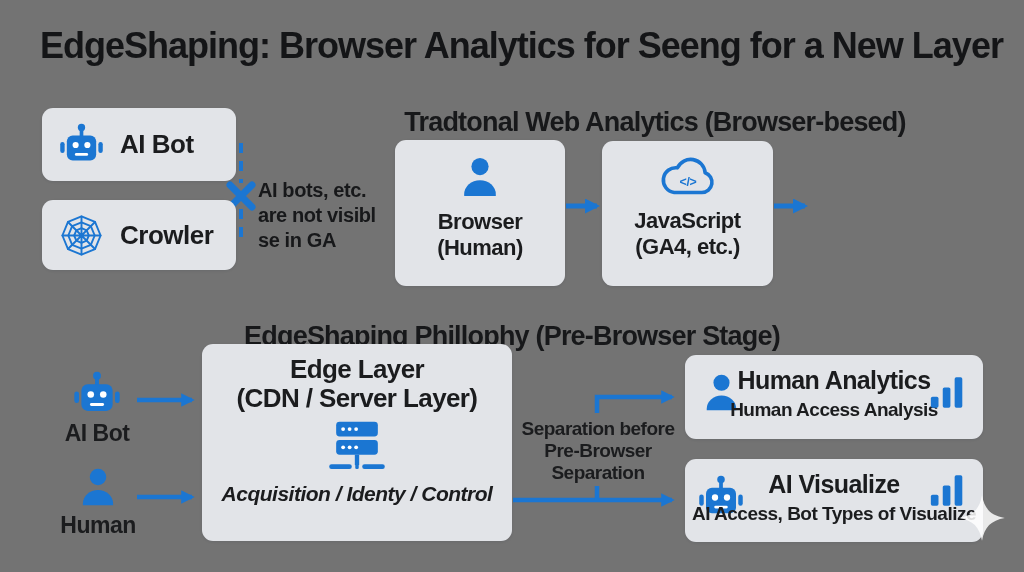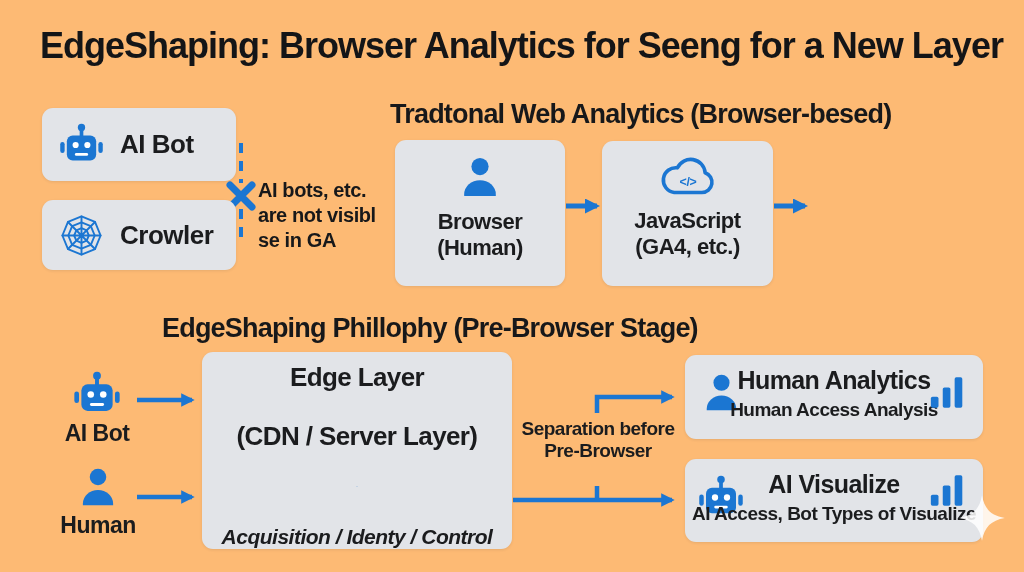--- a/index.html
+++ b/index.html
@@ -1,31 +1,31 @@
 <!DOCTYPE html>
 <html><head>
 <meta charset="utf-8">
 <style>
   html,body{margin:0;padding:0;background:#eef0f3;}
   .canvas{
-    position:relative;width:1024px;height:572px;background:#fdba74;
+    position:relative;width:1024px;height:572px;background:#737373;
     font-family:"Liberation Sans",sans-serif;color:#1b1c1e;overflow:hidden;
     font-weight:700;letter-spacing:-0.3px;
   }
   .abs{position:absolute;}
   .box{
     position:absolute;background:#e2e4e8;border-radius:11px;
     box-shadow:0 1px 3px rgba(30,40,60,.10);
   }
   .main-title{
     left:40px;top:26px;width:960px;font-size:36px;line-height:1.1;
     letter-spacing:-1px;color:#141517;white-space:nowrap;
   }
   .section-heading{
-    font-size:27px;color:#17181a;letter-spacing:-0.8px;white-space:nowrap;
+    font-size:27px;text-align:center;color:#17181a;letter-spacing:-0.8px;white-space:nowrap;margin-top:8px;
   }
   .src-box{display:flex;align-items:center;padding-left:16px;gap:15px;}
   .src-label{font-size:26px;letter-spacing:-0.5px;}
   .note{
     left:258px;top:178px;font-size:20px;line-height:25px;letter-spacing:-0.4px;color:#17181a;
   }
   .step-box{display:flex;flex-direction:column;align-items:center;padding-top:15px;}
   .step-title{font-size:22px;line-height:1.18;text-align:right;margin-top:8px;letter-spacing:-0.5px;}
   .step-sub{font-size:22px;line-height:1.18;text-align:center;letter-spacing:-0.5px;}
   .mini-label{font-size:23px;text-align:center;letter-spacing:-0.5px;}
@@ -135,21 +135,21 @@
     <rect x="23" y="41" width="18" height="3.6" rx="1.8" fill="#fff"></rect>
   </svg>
   <div class="abs mini-label" style="left:51px;top:420px;width:92px;">AI Bot</div>
 
   <svg class="abs" style="left:76px;top:466px" viewBox="0 0 64 64" width="44" height="44">
     <circle cx="32" cy="16" r="12" fill="#1b76d2"></circle>
     <path d="M10 57 v-2 a22 20 0 0 1 44 0 v2 z" fill="#1b76d2"></path>
   </svg>
   <div class="abs mini-label" style="left:50px;top:512px;width:96px;">Human</div>
 
-  <div class="box edge-box" style="left:202px;top:352px;width:310px;height:186px;gap:30px;">
+  <div class="box edge-box" style="left:202px;top:344px;width:310px;height:186px;">
     <div class="edge-title">Edge Layer</div>
     <div class="edge-title">(CDN / Server Layer)</div>
     <svg viewBox="0 0 76 64" width="66" height="56" style="margin-top:5px;">
       <rect x="14" y="4" width="48" height="17" rx="4" fill="#1b76d2"></rect>
       <circle cx="22" cy="12.5" r="2.2" fill="#fff"></circle>
         <circle cx="29.5" cy="12.5" r="2.2" fill="#fff"></circle>
         <circle cx="37" cy="12.5" r="2.2" fill="#fff"></circle>
       <rect x="14" y="25" width="48" height="17" rx="4" fill="#1b76d2"></rect>
       <circle cx="22" cy="33.5" r="2.2" fill="#fff"></circle>
         <circle cx="29.5" cy="33.5" r="2.2" fill="#fff"></circle>
@@ -158,20 +158,21 @@
       <rect x="6" y="53" width="26" height="5.5" rx="2.7" fill="#1b76d2"></rect>
       <rect x="36" y="53" width="4" height="5.5" rx="1.5" fill="#1b76d2"></rect>
       <rect x="44" y="53" width="26" height="5.5" rx="2.7" fill="#1b76d2"></rect>
     </svg>
     <div class="edge-caption">Acquisition / Identy / Control</div>
   </div>
 
   <div class="abs sep-text">
     <div>Separation before</div>
     <div>Pre-Browser</div>
+    <div>Separation</div>
   </div>
 
   <div class="box out-box" style="left:685px;top:355px;width:298px;height:84px;">
     <svg class="abs" style="left:15px;top:17px" viewBox="0 0 64 64" width="43" height="43">
       <circle cx="32" cy="16" r="12" fill="#1b76d2"></circle>
       <path d="M10 57 v-2 a22 20 0 0 1 44 0 v2 z" fill="#1b76d2"></path>
     </svg>
     <div class="out-title">Human Analytics</div>
     <div class="out-sub">Human Access Analysis</div>
     <svg class="abs" style="right:19px;top:21px" viewBox="0 0 40 38" width="34" height="33">

